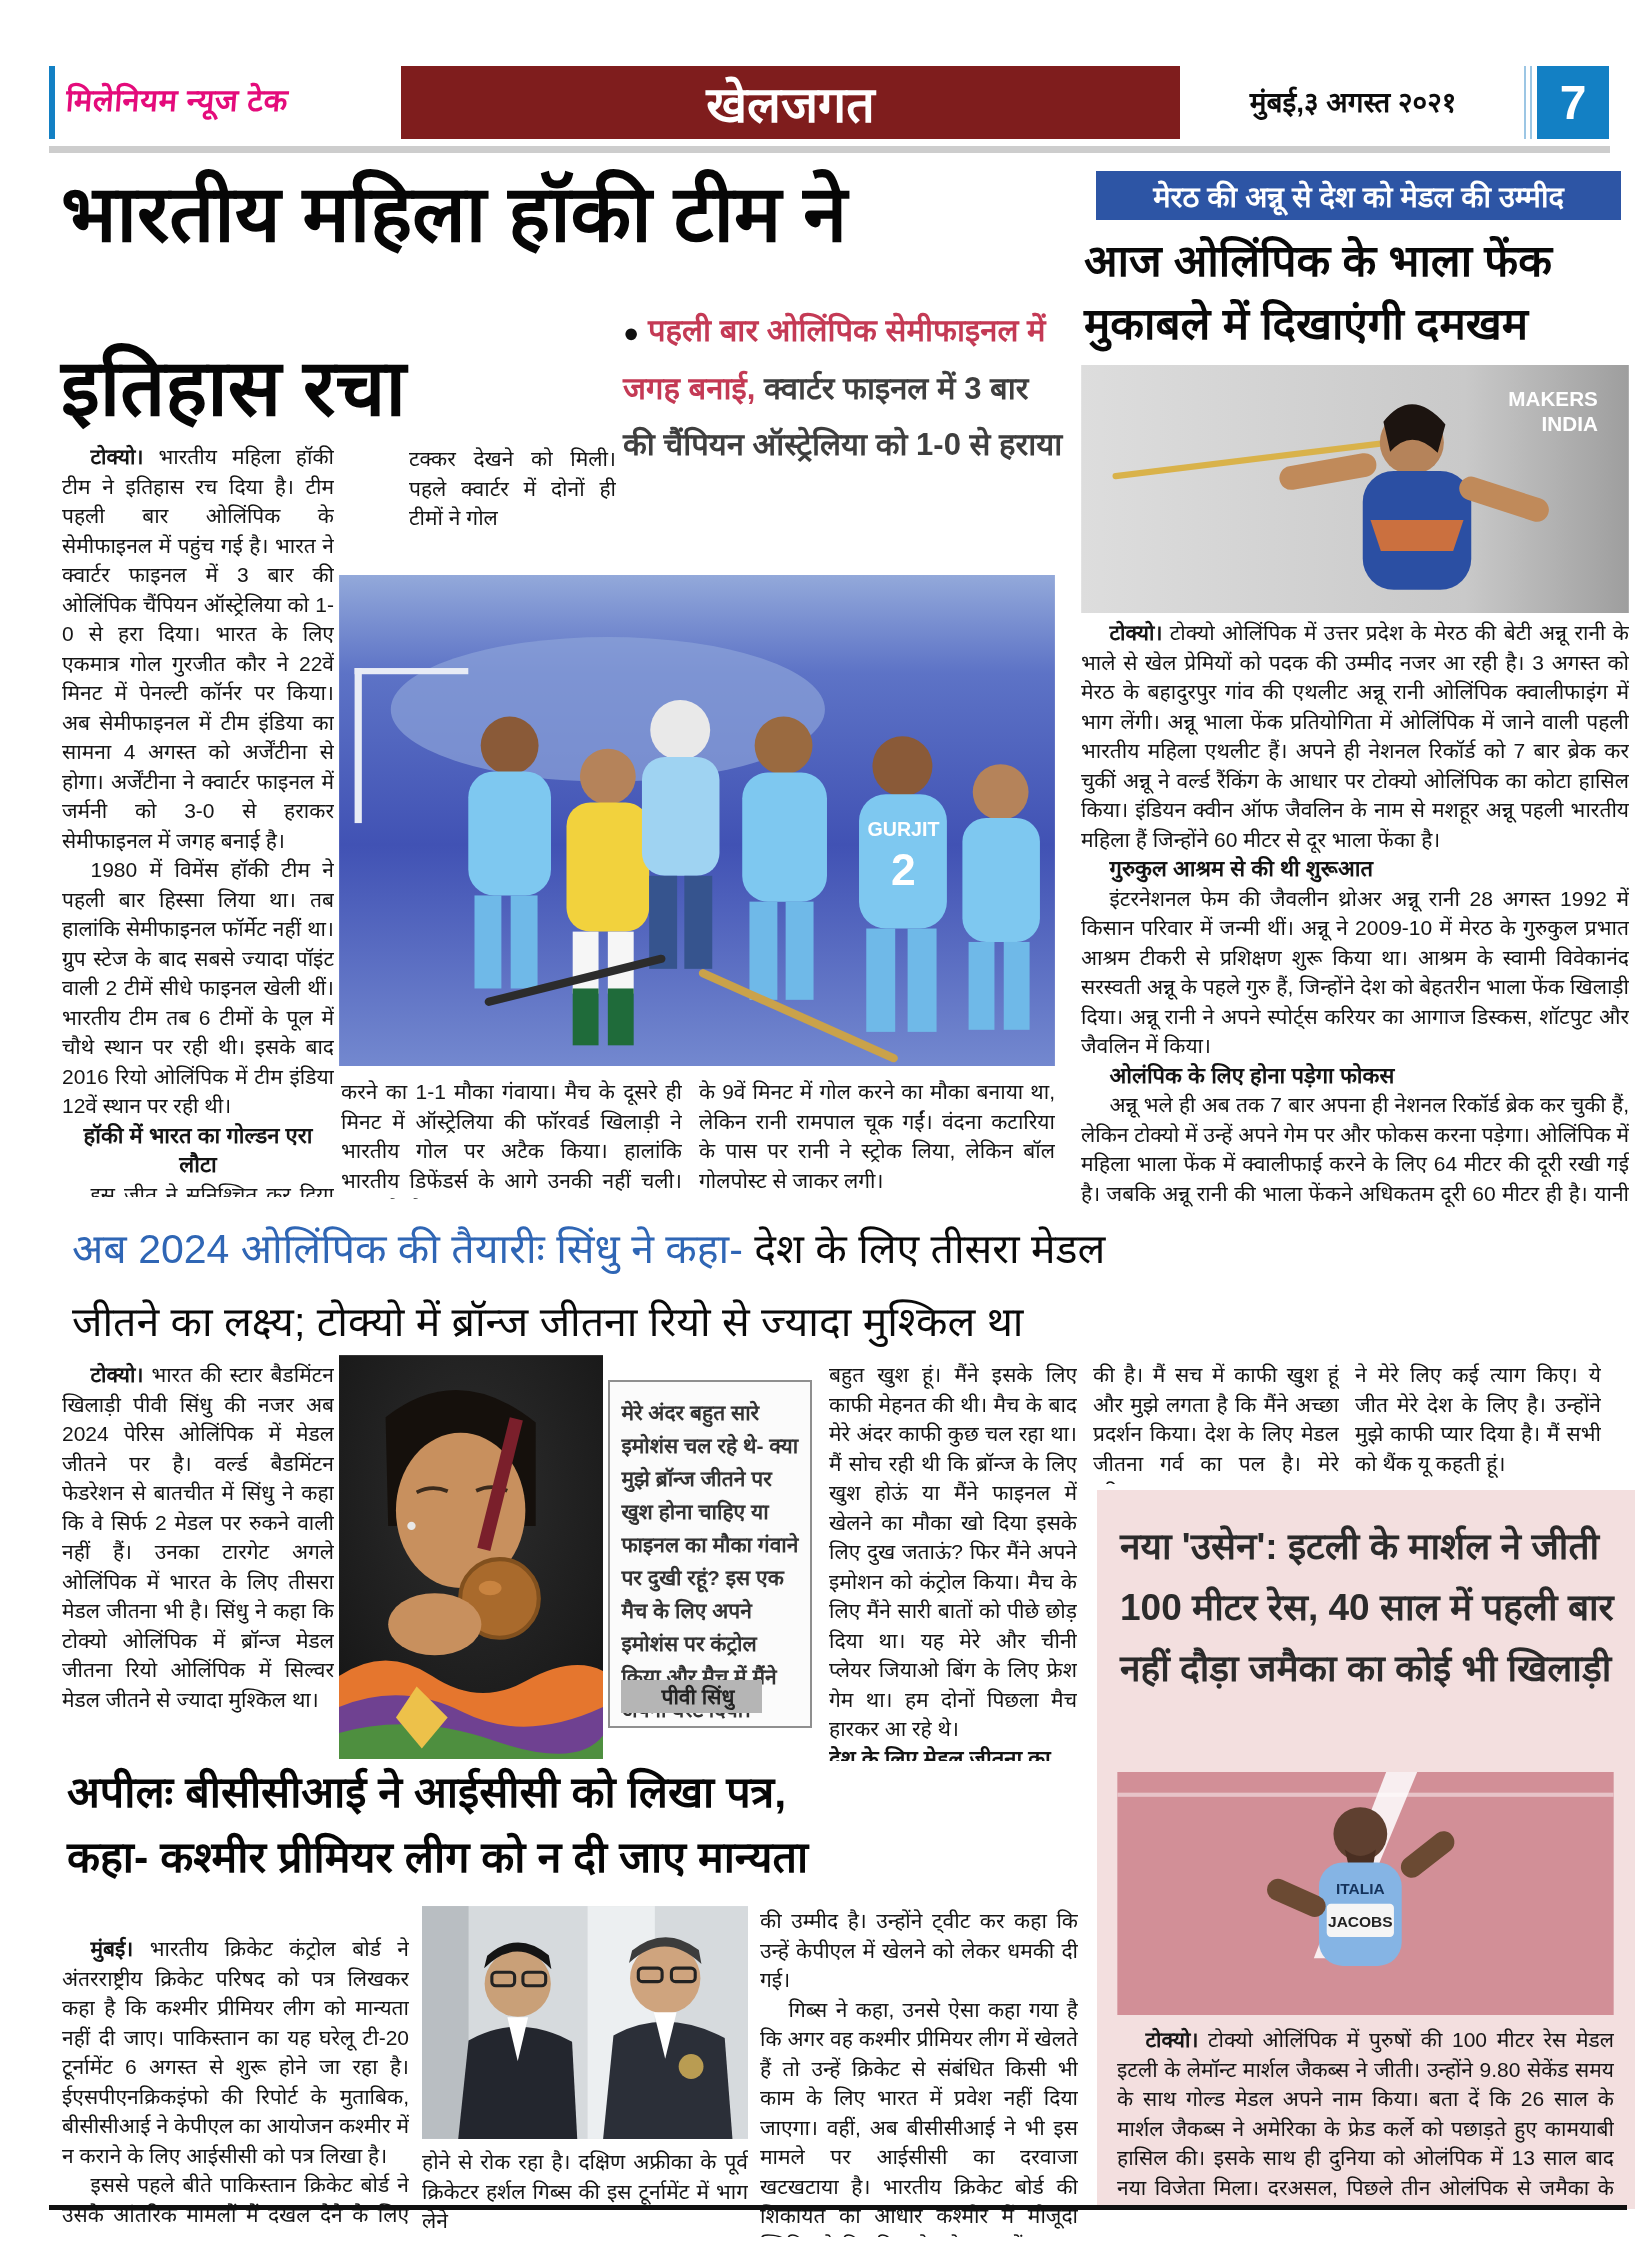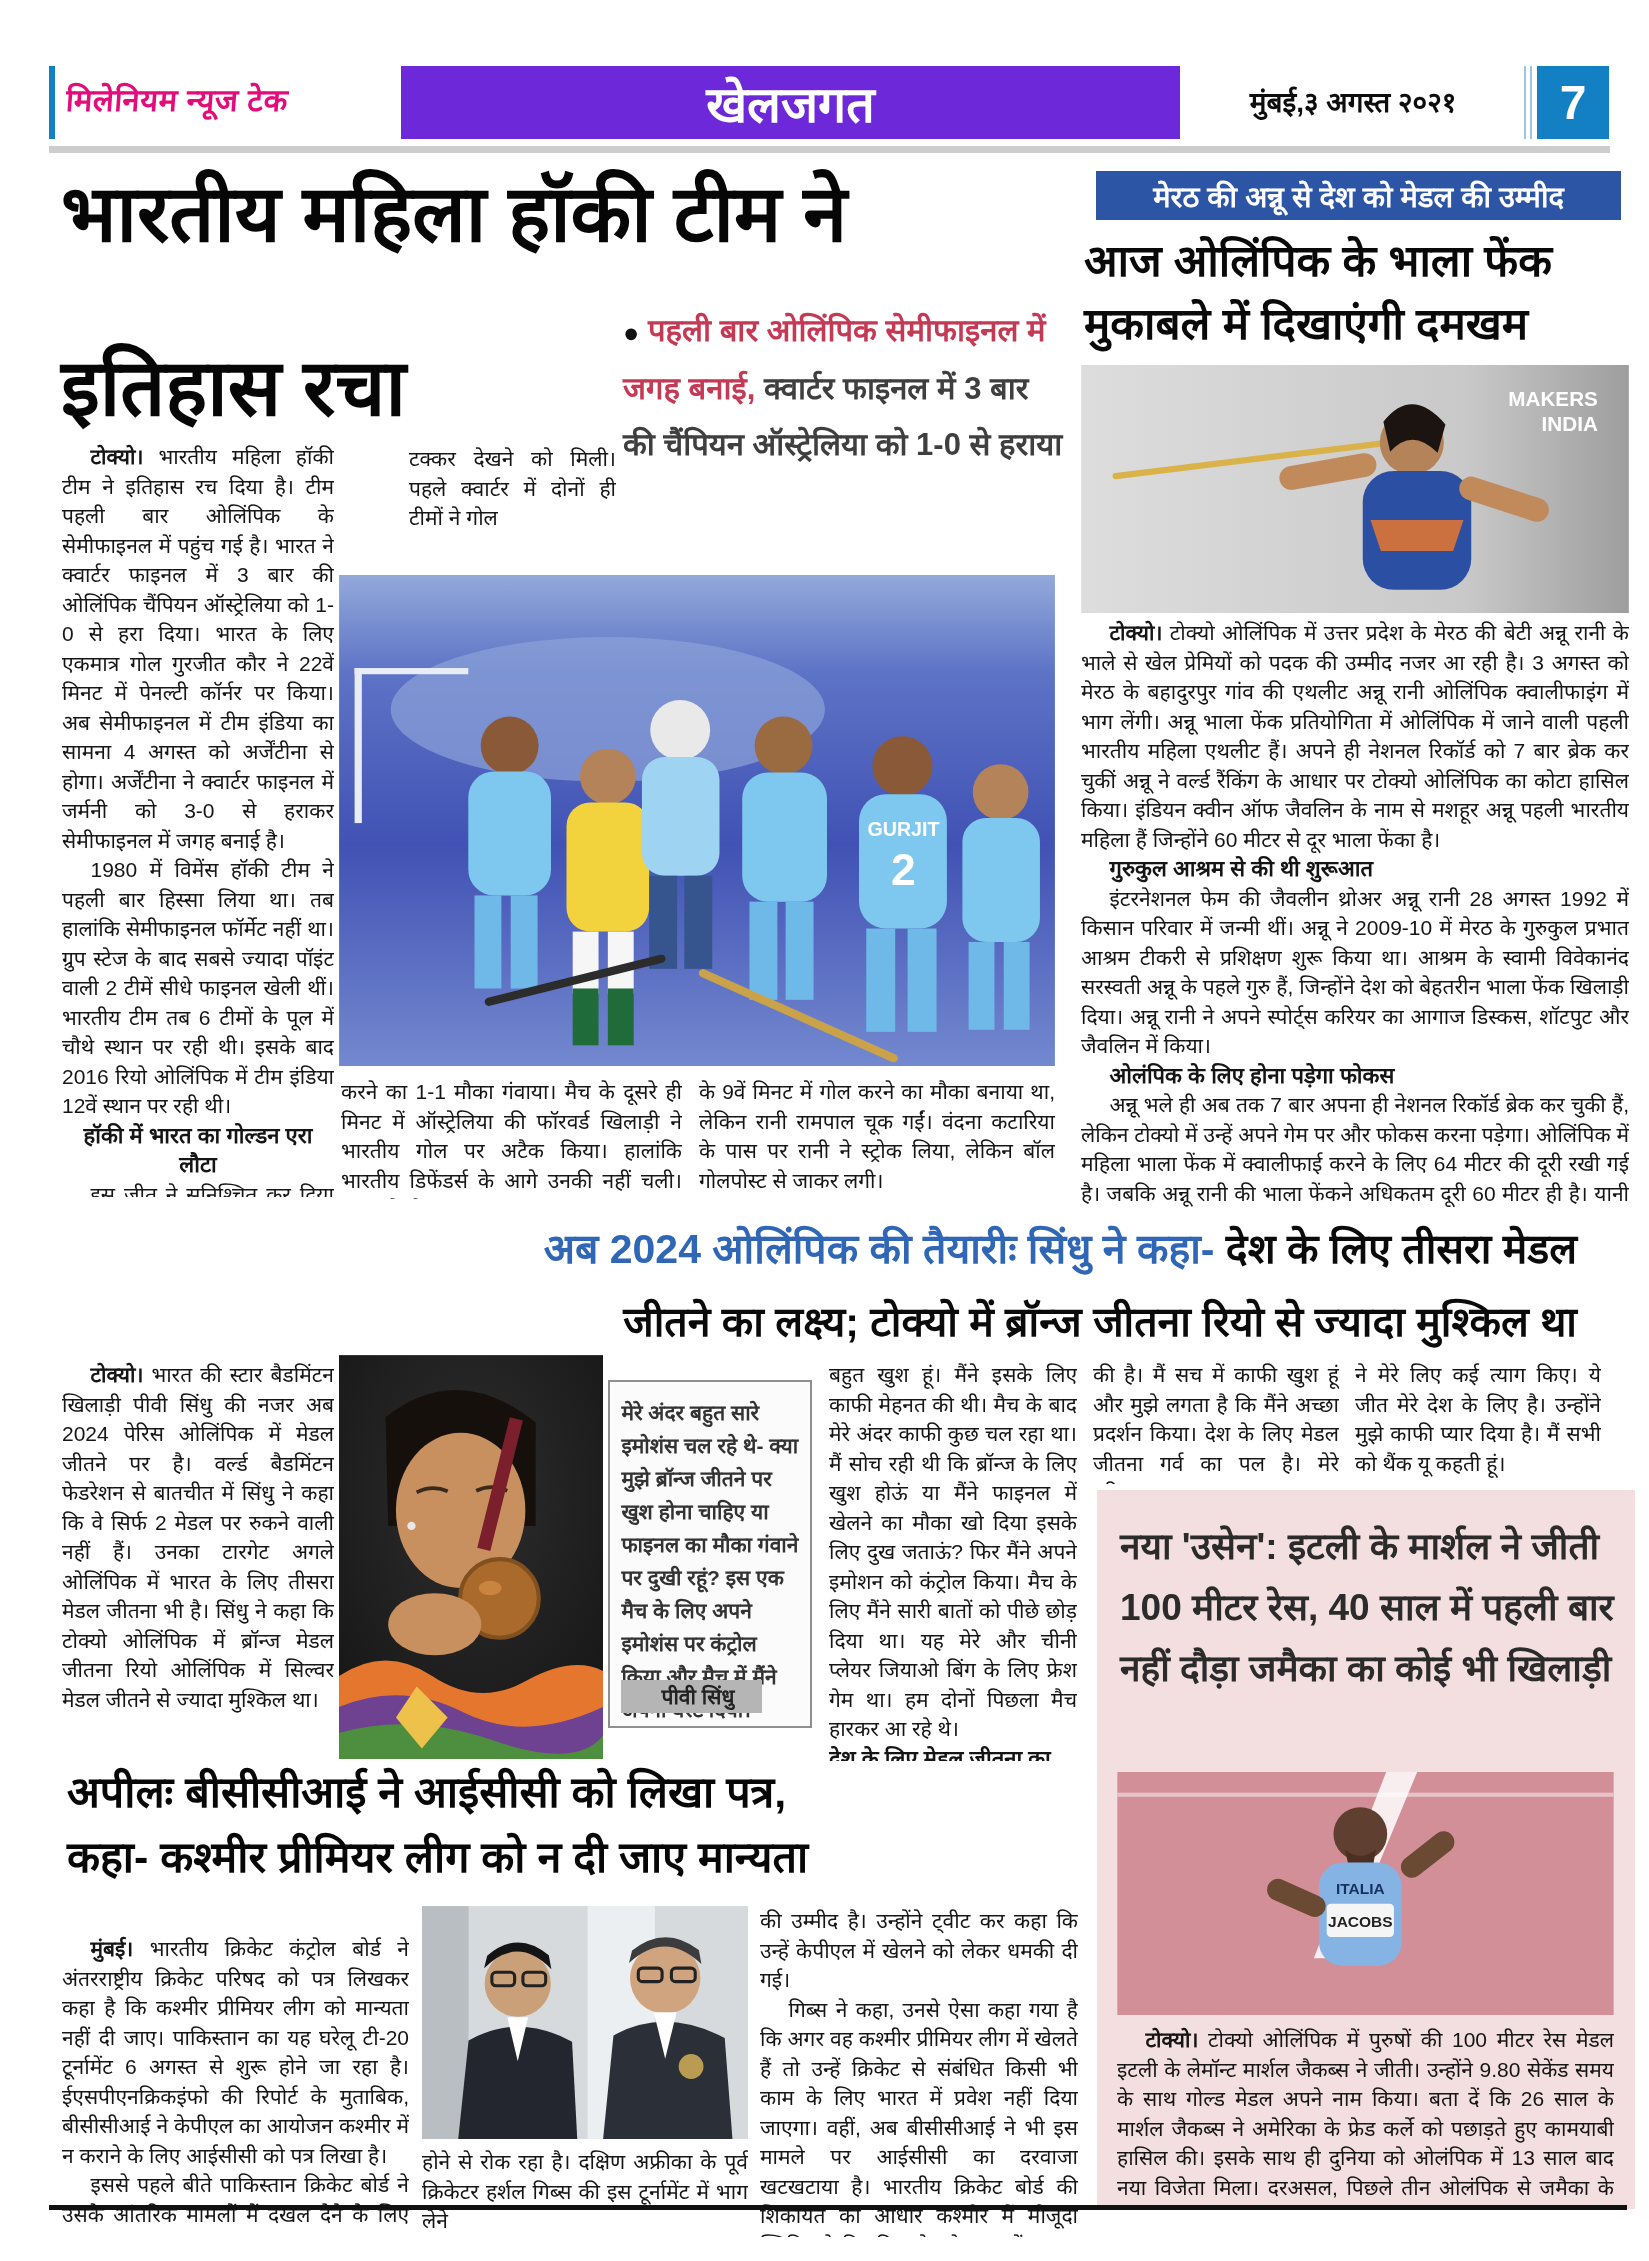--- a/index.html
+++ b/index.html
@@ -3,21 +3,21 @@
 <meta charset="utf-8">
 <style>
   html,body{margin:0;padding:0;background:#888;}
   .page{position:relative;width:1650px;height:2261px;background:#ffffff;
         font-family:"Liberation Sans",sans-serif;color:#151515;overflow:hidden;}
   .abs{position:absolute;}
   
   .mast-accent{left:49px;top:66px;width:6.2px;height:73px;background:#1380c4;}
   .brand{left:66px;top:78px;width:331px;font-size:31px;font-weight:bold;color:#e40b7b;
          letter-spacing:0.5px;transform:skewX(-4deg);}
-  .section-bar{left:401px;top:66px;width:779px;height:73px;background:#6d28d9;
+  .section-bar{left:401px;top:66px;width:779px;height:73px;background:#7f1d1d;
                display:flex;align-items:center;justify-content:center;}
   .section-bar span{color:#fff;font-size:50px;font-weight:bold;}
   .date{left:1190px;top:82px;width:326px;font-size:28px;font-weight:bold;color:#0d0d0d;text-align:center;}
   .pg-sep{left:1524px;top:66px;width:4.1px;height:73px;border-left:2.1px solid #9cc6e4;border-right:2.1px solid #9cc6e4;}
   .pg-box{left:1537px;top:66px;width:72px;height:73px;background:#1380c4;display:flex;align-items:center;justify-content:center;}
   .pg-box span{color:#fff;font-size:48px;font-weight:bold;}
   .head-rule{left:49px;top:146px;width:1561px;height:7.2px;background:#cdcdcd;}
   
   .bodytxt{font-size:21px;line-height:29.5px;text-align:justify;overflow:hidden;}
   .bodytxt p{margin:0;text-indent:28.5px;}
@@ -33,21 +33,21 @@
   .hock-sub .dark{color:#3f3f3f;}
   .quotebox{left:608px;top:1380px;width:204px;height:348px;background:#fbfbfb;border:2.1px solid #8f8f8f;
             box-sizing:border-box;padding:13.5px 11.4px;font-size:21px;line-height:33px;font-weight:bold;color:#333;}
   .quotebox .qname{position:absolute;left:11.4px;bottom:13.5px;width:129px;height:33px;background:#b5b5b5;
             display:flex;align-items:center;justify-content:center;font-size:21px;color:#222;padding-left:12px;}
   
   .annu-kicker{left:1096px;top:171px;width:525px;height:49px;background:#2d55a5;display:flex;align-items:center;justify-content:center;}
   .annu-kicker span{color:#fff;font-size:29px;font-weight:bold;}
   .annu-head{left:1084px;top:229px;width:541px;font-size:44px;font-weight:bold;line-height:63px;color:#090909;}
   
-  .sin-head{left:72px;top:1213px;width:1505px;text-align:right;font-weight:bold;font-size:41px;line-height:73px;color:#0a0a0a;}
+  .sin-head{left:72px;top:1213px;width:1505px;text-align:left;font-weight:normal;font-size:41px;line-height:73px;color:#0a0a0a;}
   .sin-head .blue{color:#2f66b5;}
   
   .bcci-head{left:67px;top:1760px;width:1014px;font-size:43px;font-weight:bold;line-height:65px;color:#070707;}
   
   .jac-box{left:1097px;top:1490px;width:538px;height:719px;background:#f3dfdf;}
   .jac-head{left:1120px;top:1516px;width:494px;font-size:37px;font-weight:bold;line-height:61px;color:#2b2b2b;}
   .foot-rule{left:49px;top:2205px;width:1578px;height:5.2px;background:#111;}
   svg{display:block;}
 </style>
 </head>

